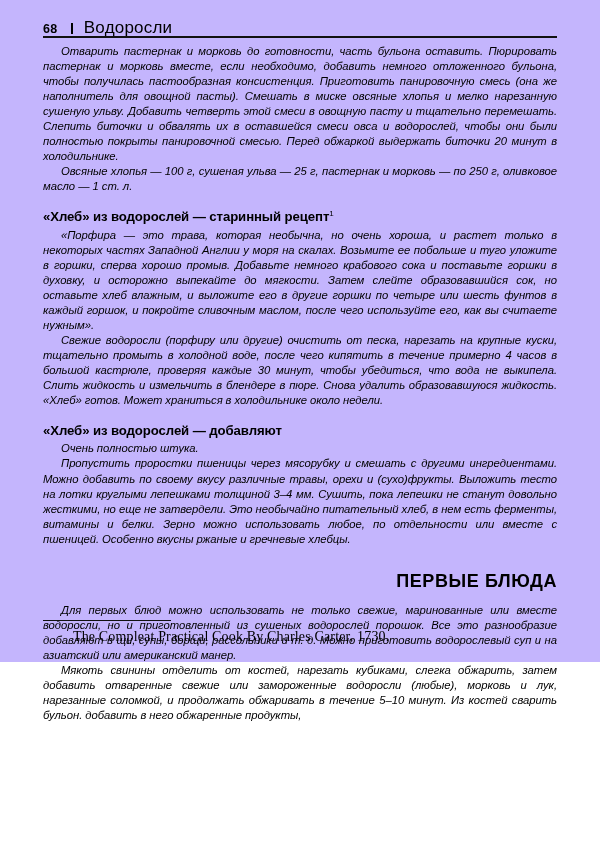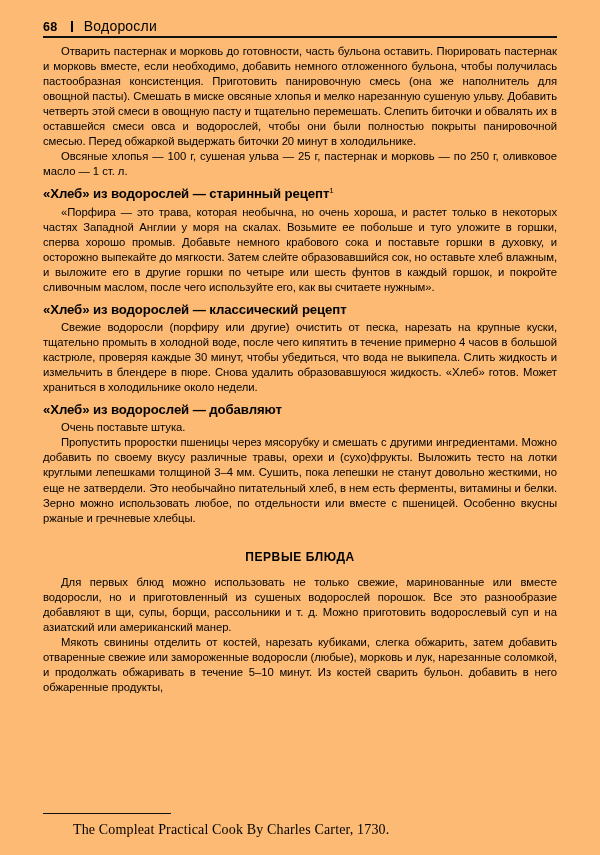--- a/index.html
+++ b/index.html
@@ -10,24 +10,24 @@
   body {
     width: 600px;
     height: 855px;
     font-family: "Liberation Sans", sans-serif;
     color: #000000;
     overflow: hidden;
   }
   .page {
     position: relative;
     width: 600px;
-    height: 855px;
+    height: 662px;
     box-sizing: border-box;
     padding: 0;
-    background: #fdba74;
+    background: #c4b5fd;
   }
 
   
   .running-head {
     position: absolute;
     left: 43px;
     top: 18px;
     width: 514px;
     display: flex;
     align-items: baseline;
@@ -43,21 +43,21 @@
     display: inline-block;
     width: 1.5px;
     height: 11px;
     background: #000;
     margin: 0 11px 0 14px;
     position: relative;
     top: 1px;
   }
   .head-title {
     font-weight: normal;
-    font-size: 14px;
+    font-size: 17px;
   }
   .head-rule {
     position: absolute;
     left: 43px;
     top: 36px;
     width: 514px;
     height: 2.2px;
     background: #111;
   }
 
@@ -70,54 +70,56 @@
   }
 
   h2.recipe-title {
     font-size: 13.2px;
     font-weight: bold;
     margin: 0 0 3px 0;
     padding: 0;
     letter-spacing: -0.1px;
   }
   h2.recipe-title.sub {
-    margin-top: 7px;
+    margin-top: 15px;
   }
   h2.recipe-title .fn {
     font-size: 8px;
     vertical-align: super;
     font-weight: normal;
   }
 
   h1.section-title {
-    font-size: 12px;
+    font-size: 18px;
     font-weight: bold;
-    text-align: center;
+    text-align: right;
     letter-spacing: 0.6px;
     margin: 24px 0 11px 0;
     padding: 0;
   }
 
   p.body {
     font-size: 11.3px;
     line-height: 15.05px;
     margin: 0;
     padding: 0;
     text-align: justify;
     text-indent: 18px;
     letter-spacing: -0.05px;
     word-spacing: -0.1px;
+    font-style: italic;
   }
   p.ingredients {
     font-size: 11.3px;
     line-height: 15.05px;
     margin: 0;
     padding: 0;
     text-align: justify;
     text-indent: 18px;
+    font-style: italic;
     letter-spacing: -0.05px;
   }
 
   
   .footnote-zone {
     position: absolute;
     left: 43px;
     bottom: 18px;
     width: 514px;
   }
@@ -148,25 +150,24 @@
   <div class="head-rule"></div>
 
   <div class="col">
 
     <p class="body">Отварить пастернак и морковь до готовности, часть бульона оставить. Пюрировать пастернак и морковь вместе, если необходимо, добавить немного отложенного бульона, чтобы получилась пастообразная консистенция. Приготовить панировочную смесь (она же наполнитель для овощной пасты). Смешать в миске овсяные хлопья и мелко нарезанную сушеную ульву. Добавить четверть этой смеси в овощную пасту и тщательно перемешать. Слепить биточки и обвалять их в оставшейся смеси овса и водорослей, чтобы они были полностью покрыты панировочной смесью. Перед обжаркой выдержать биточки 20 минут в холодильнике.</p>
     <p class="ingredients">Овсяные хлопья — 100 г, сушеная ульва — 25 г, пастернак и морковь — по 250 г, оливковое масло — 1 ст. л.</p>
 
     <h2 class="recipe-title sub"><span>«Хлеб» из водорослей — старинный рецепт</span><span class="fn">1</span></h2>
     <p class="body">«Порфира — это трава, которая необычна, но очень хороша, и растет только в некоторых частях Западной Англии у моря на скалах. Возьмите ее побольше и туго уложите в горшки, сперва хорошо промыв. Добавьте немного крабового сока и поставьте горшки в духовку, и осторожно выпекайте до мягкости. Затем слейте образовавшийся сок, но оставьте хлеб влажным, и выложите его в другие горшки по четыре или шесть фунтов в каждый горшок, и покройте сливочным маслом, после чего используйте его, как вы считаете нужным».</p>
 
-    <h2 class="recipe-title sub">«Хлеб» из водорослей — классический рецепт</h2>
     <p class="body">Свежие водоросли (порфиру или другие) очистить от песка, нарезать на крупные куски, тщательно промыть в холодной воде, после чего кипятить в течение примерно 4 часов в большой кастрюле, проверяя каждые 30 минут, чтобы убедиться, что вода не выкипела. Слить жидкость и измельчить в блендере в пюре. Снова удалить образовавшуюся жидкость. «Хлеб» готов. Может храниться в холодильнике около недели.</p>
 
     <h2 class="recipe-title sub">«Хлеб» из водорослей — добавляют</h2>
-    <p class="body">Очень поставьте штука.</p>
+    <p class="body">Очень полностью штука.</p>
     <p class="body">Пропустить проростки пшеницы через мясорубку и смешать с другими ингредиентами. Можно добавить по своему вкусу различные травы, орехи и (сухо)фрукты. Выложить тесто на лотки круглыми лепешками толщиной 3–4 мм. Сушить, пока лепешки не станут довольно жесткими, но еще не затвердели. Это необычайно питательный хлеб, в нем есть ферменты, витамины и белки. Зерно можно использовать любое, по отдельности или вместе с пшеницей. Особенно вкусны ржаные и гречневые хлебцы.</p>
 
     <h1 class="section-title">ПЕРВЫЕ БЛЮДА</h1>
     <p class="body">Для первых блюд можно использовать не только свежие, маринованные или вместе водоросли, но и приготовленный из сушеных водорослей порошок. Все это разнообразие добавляют в щи, супы, борщи, рассольники и т. д. Можно приготовить водорослевый суп и на азиатский или американский манер.</p>
 
     <p class="body">Мякоть свинины отделить от костей, нарезать кубиками, слегка обжарить, затем добавить отваренные свежие или замороженные водоросли (любые), морковь и лук, нарезанные соломкой, и продолжать обжаривать в течение 5–10 минут. Из костей сварить бульон. добавить в него обжаренные продукты,</p>
 
   </div>
 
   <div class="footnote-zone">

